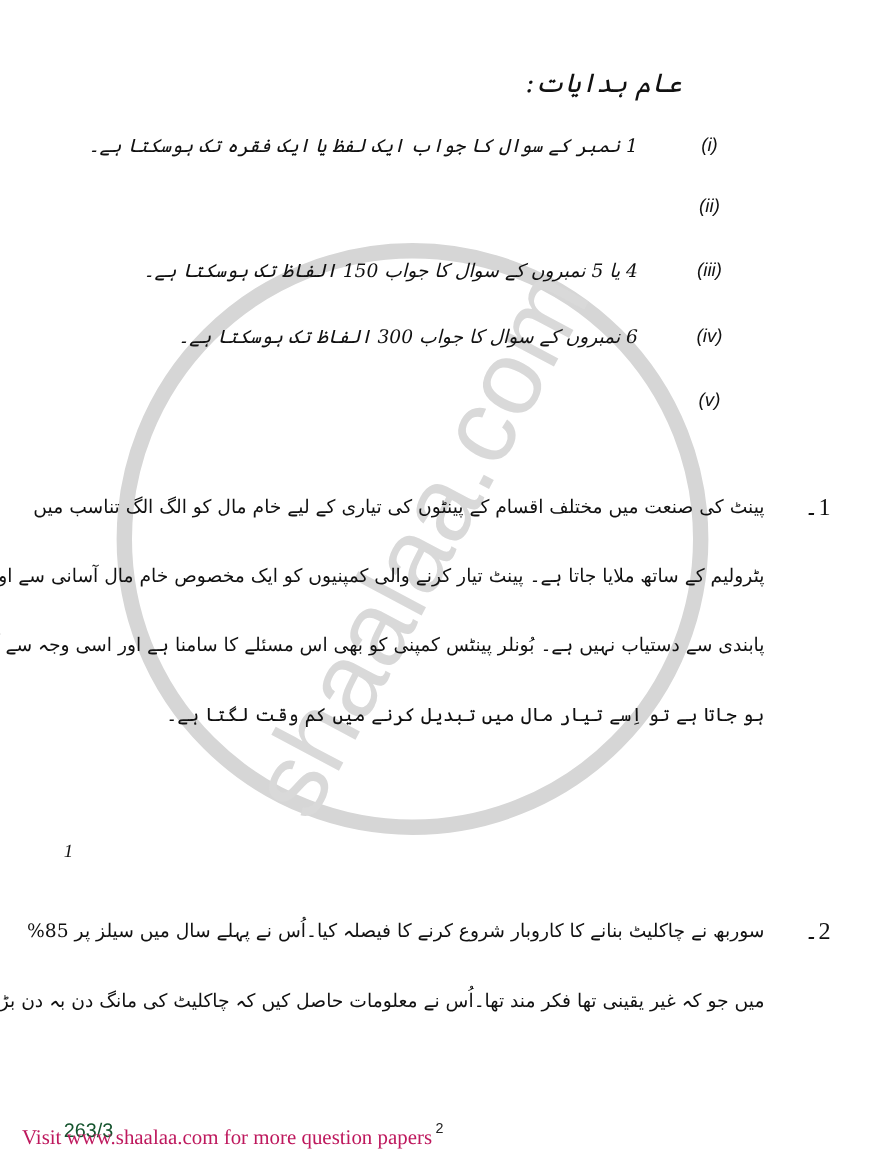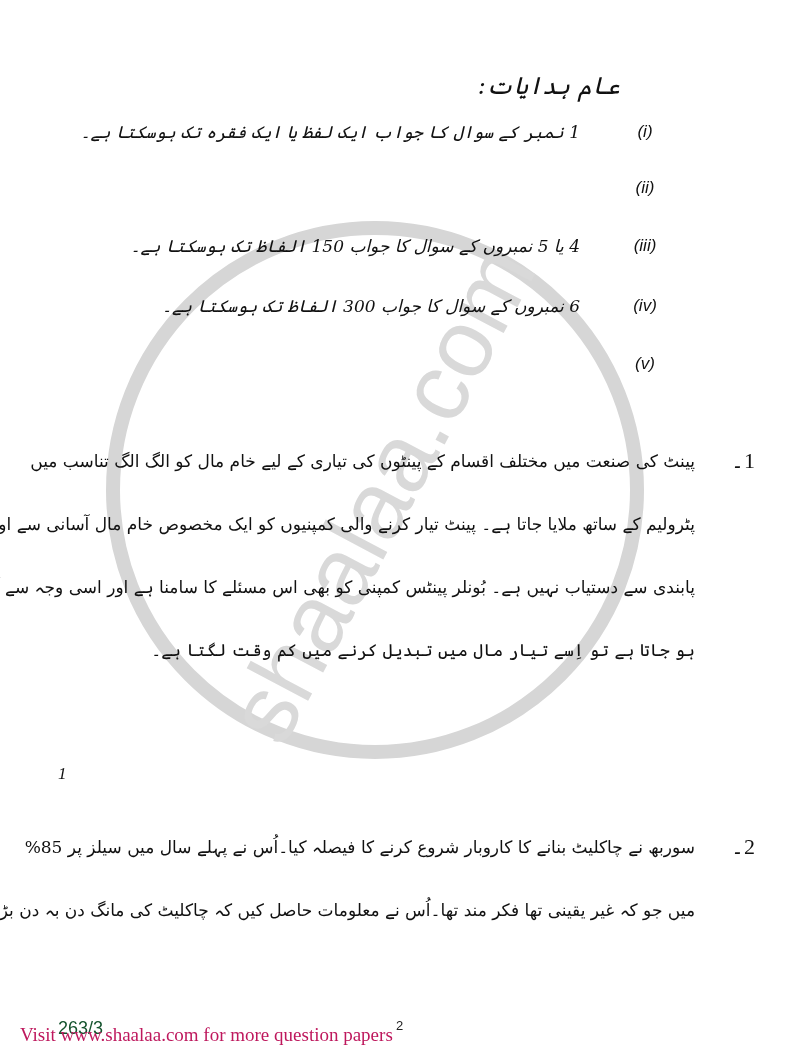--- a/index.html
+++ b/index.html
@@ -6,21 +6,21 @@
   body {
     width: 800px; height: 1060px; position: relative; overflow: hidden;
     font-family: "DejaVu Sans", sans-serif; color: #111;
   }
   .watermark {
     position: absolute; left: 95px; top: 200px; width: 560px; height: 580px;
     pointer-events: none; z-index: 0;
   }
   .content { position: relative; z-index: 1; }
   .heading {
-    position: absolute; top: 72px; right: 180px;
+    position: absolute; top: 62px; right: 180px;
     font-family: "DejaVu Serif", serif; font-style: italic;
     font-size: 24px; direction: rtl;
   }
   .instr {
     position: absolute; right: 120px; height: 40px;
     display: flex; flex-direction: row-reverse; align-items: center;
   }
   .instr .roman {
     width: 70px; text-align: center;
     font-family: "Liberation Sans", sans-serif; font-style: italic; font-size: 17px;

